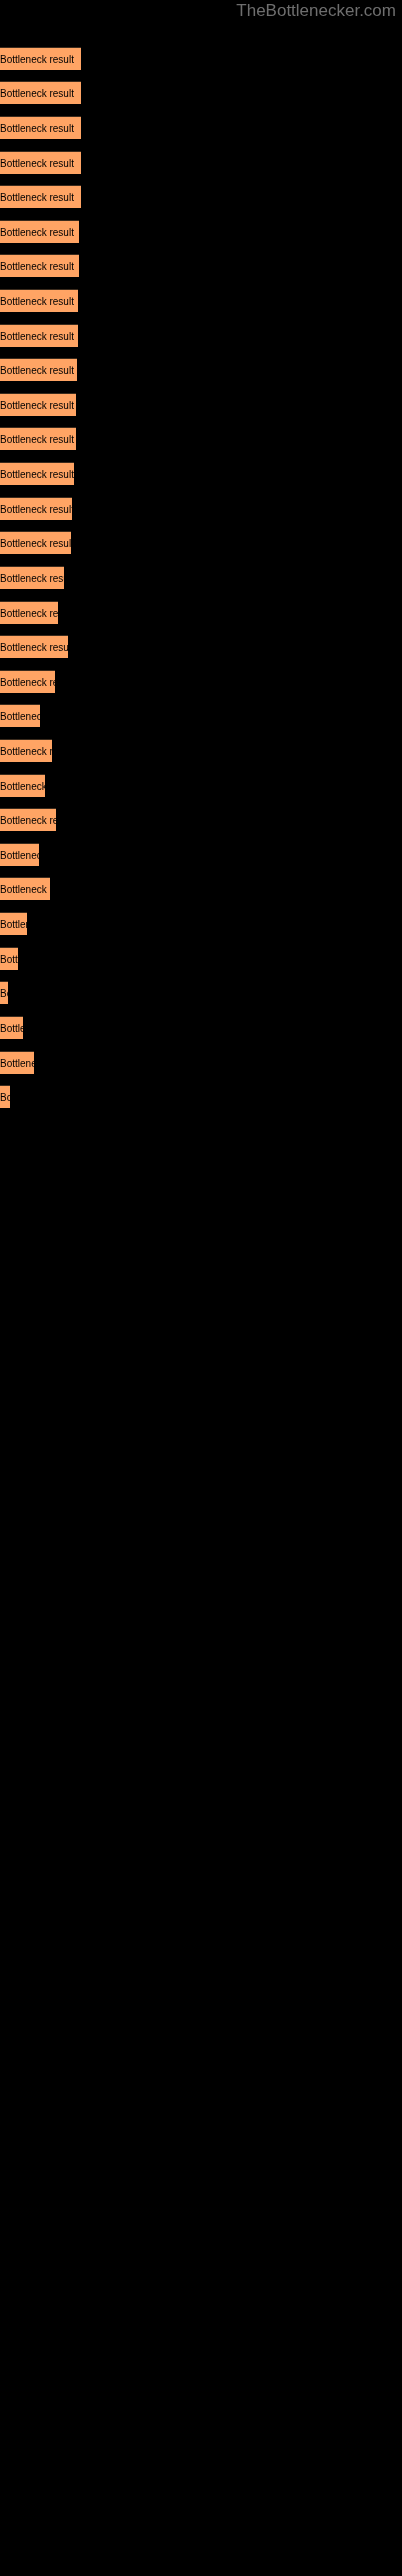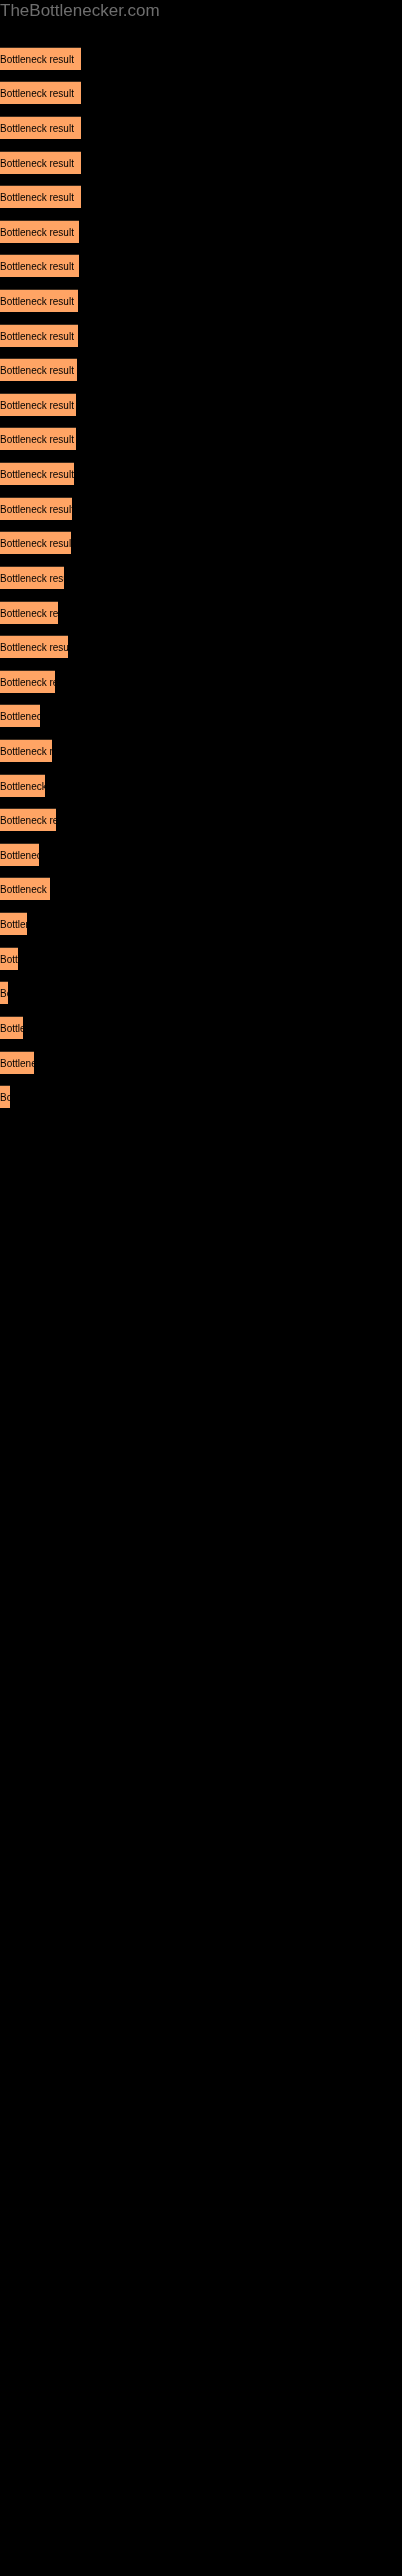--- a/index.html
+++ b/index.html
@@ -12,20 +12,21 @@
   }
   body {
     font-family: "Liberation Sans", sans-serif;
     position: relative;
   }
   #watermark {
     position: absolute;
     top: 0px;
     left: 0px;
     width: 396px;
+    text-align: right;
     color: #6e6e6e;
     font-size: 17px;
     font-family: "Liberation Sans", sans-serif;
     letter-spacing: 0px;
     line-height: 21px;
     white-space: nowrap;
   }
   #chart {
     position: absolute;
     top: 0;

